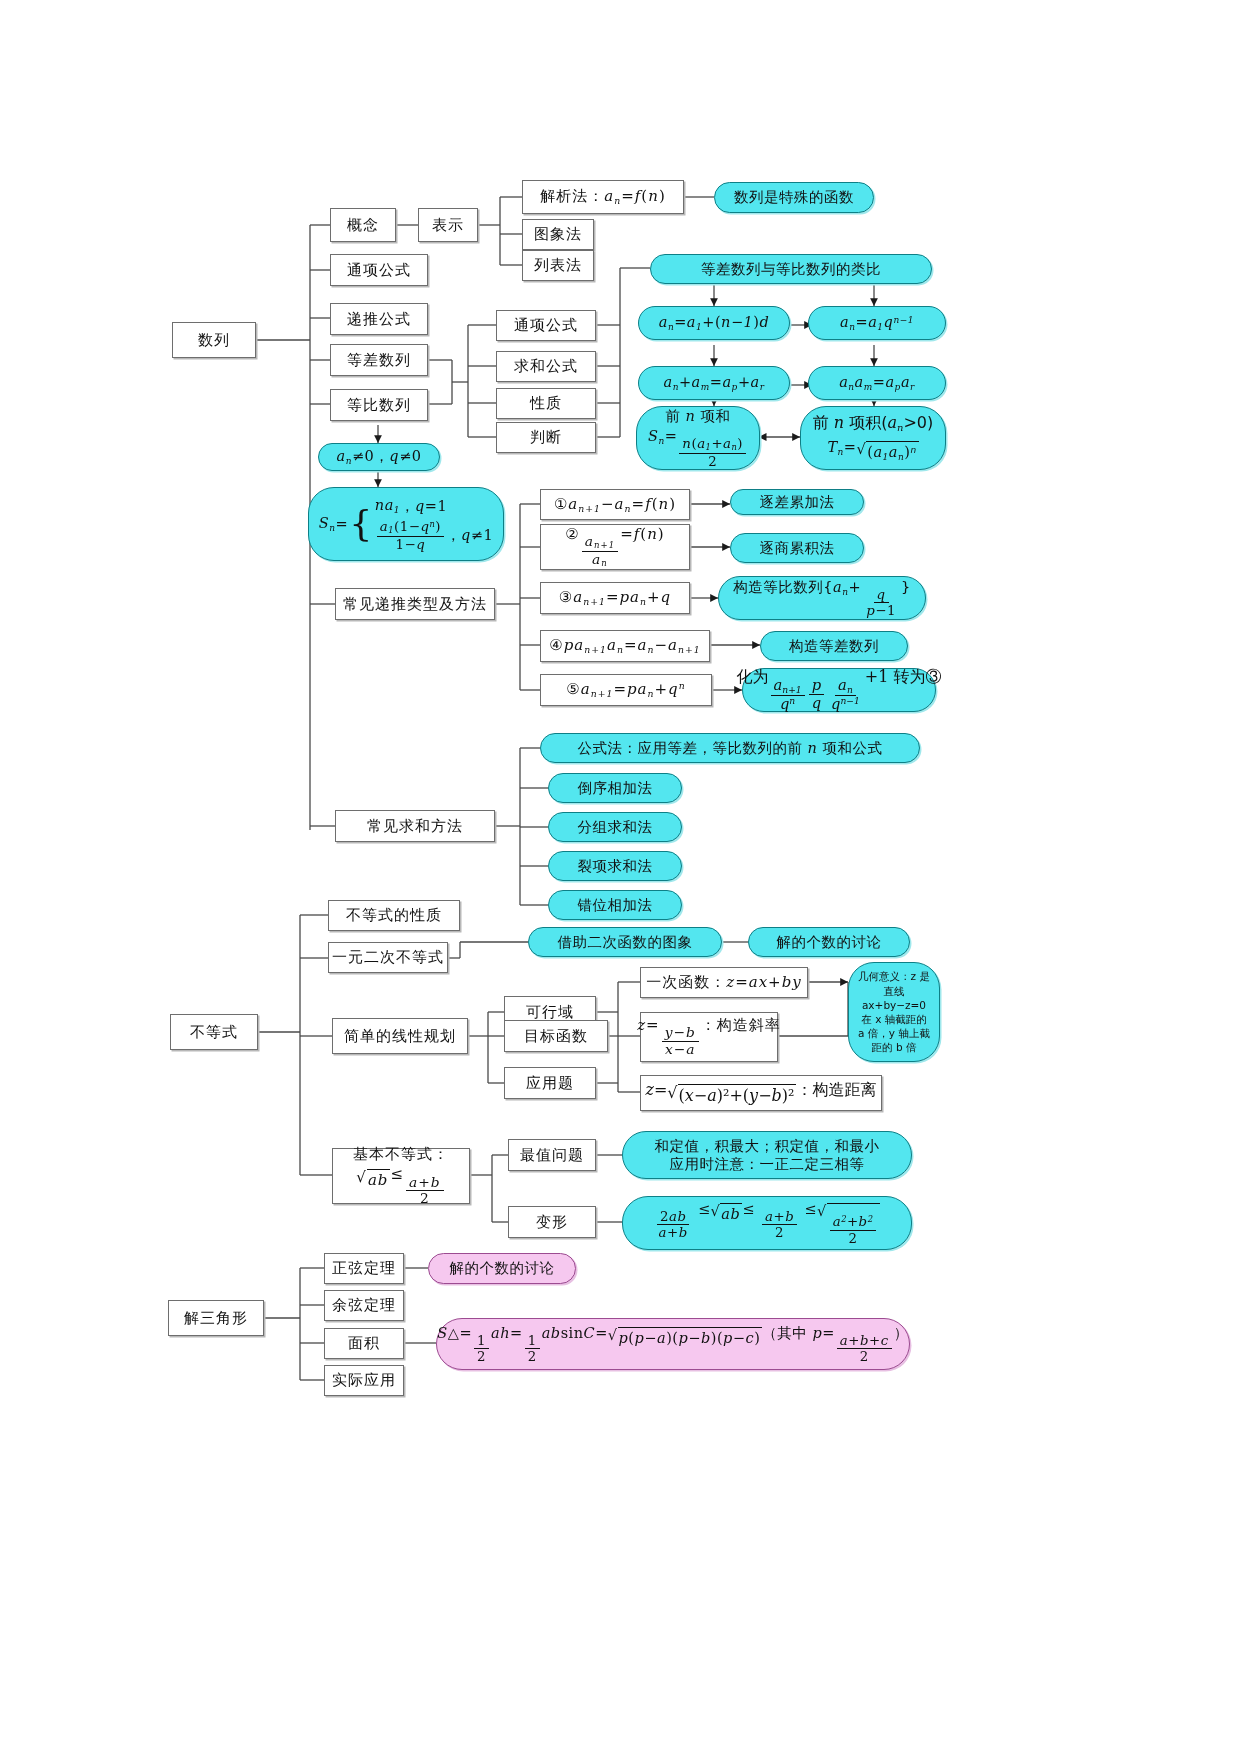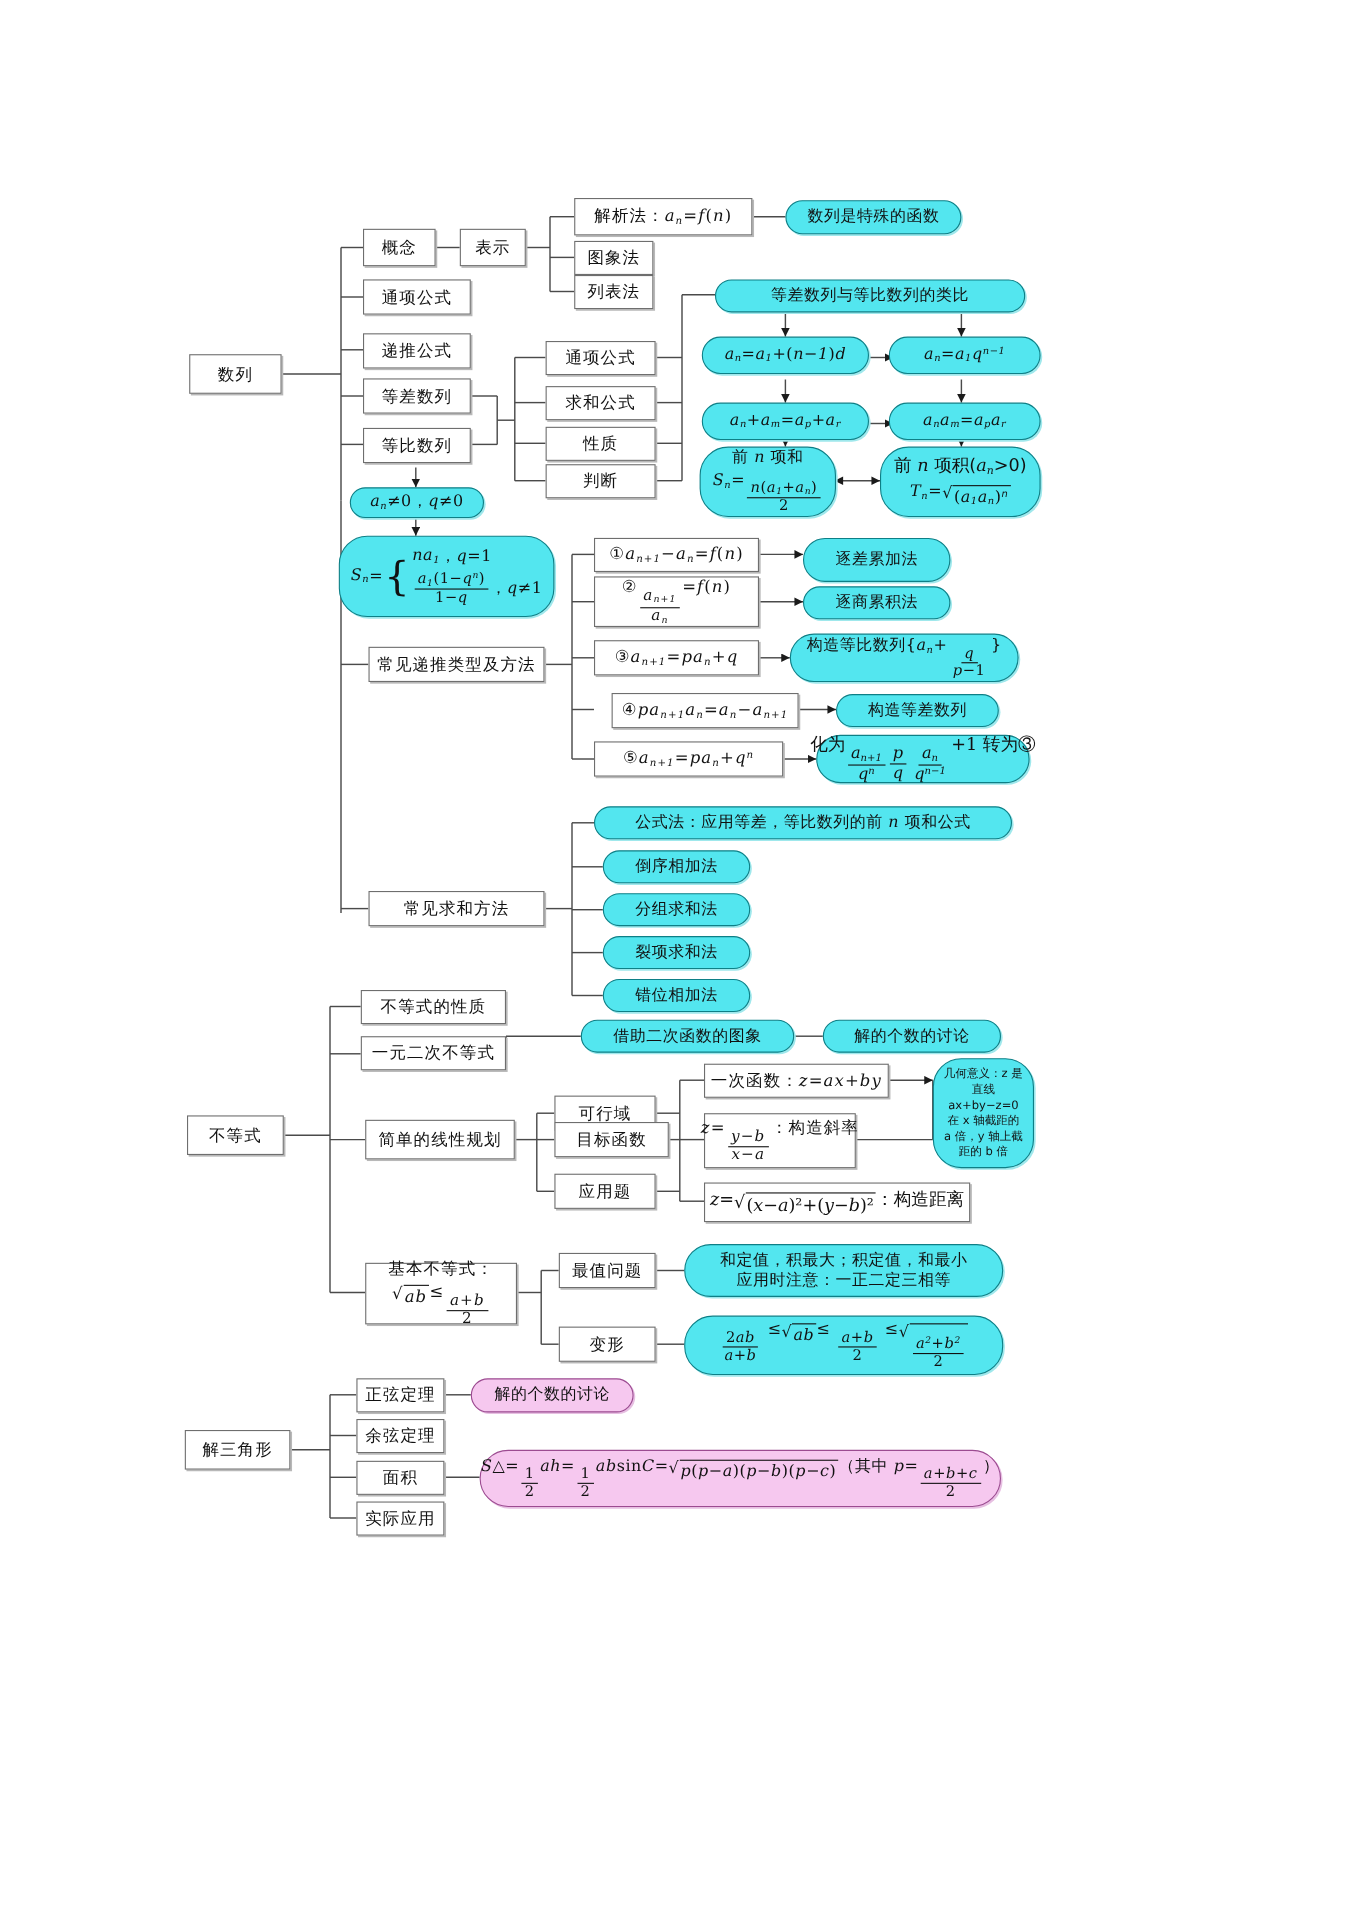--- a/index.html
+++ b/index.html
@@ -315,28 +315,28 @@
   </div>
   <div class="node rect" style="left:540px;top:524px;width:150px;height:46px;">
     <span class="m"><span class="mu">②</span><span class="frac">
           <span class="num">a<sub>n+1</sub></span>
           <span class="den">a<sub>n</sub></span>
         </span><span class="mu">=</span>f<span class="mu">(</span>n<span class="mu">)</span></span>
   </div>
   <div class="node rect" style="left:540px;top:582px;width:150px;height:32px;">
     <span class="m"><span class="mu">③</span>a<sub>n+1</sub><span class="mu">=</span>pa<sub>n</sub><span class="mu">+</span>q</span>
   </div>
-  <div class="node rect" style="left:540px;top:630px;width:170px;height:32px;margin-left:16px;">
+  <div class="node rect" style="left:540px;top:630px;width:170px;height:32px;">
     <span class="m"><span class="mu">④</span>pa<sub>n+1</sub>a<sub>n</sub><span class="mu">=</span>a<sub>n</sub><span class="mu">−</span>a<sub>n+1</sub></span>
   </div>
   <div class="node rect" style="left:540px;top:674px;width:172px;height:32px;">
     <span class="m"><span class="mu">⑤</span>a<sub>n</sub><sub>+1</sub><span class="mu">=</span>pa<sub>n</sub><span class="mu">+</span>q<sup>n</sup></span>
   </div>
 
-  <div class="node cyan" style="left:730px;top:489px;width:134px;height:40px;">逐差累加法</div>
+  <div class="node cyan" style="left:730px;top:489px;width:134px;height:26px;">逐差累加法</div>
   <div class="node cyan" style="left:730px;top:533px;width:134px;height:30px;">逐商累积法</div>
   <div class="node cyan soft" style="left:718px;top:576px;width:208px;height:44px;">
     <span>构造等比数列{<span class="m">a<sub>n</sub></span><span class="mu">+</span><span class="frac">
           <span class="num"><span class="m">q</span></span>
           <span class="den"><span class="m">p</span><span class="mu">−1</span></span>
         </span>}</span>
   </div>
   <div class="node cyan" style="left:760px;top:631px;width:148px;height:30px;">构造等差数列</div>
   <div class="node cyan soft" style="left:742px;top:668px;width:194px;height:44px;">
     <span class="small">化为<span class="frac">
@@ -357,21 +357,21 @@
     <span>公式法：应用等差，等比数列的前 <span class="m">n</span> 项和公式</span>
   </div>
   <div class="node cyan" style="left:548px;top:773px;width:134px;height:30px;">倒序相加法</div>
   <div class="node cyan" style="left:548px;top:812px;width:134px;height:30px;">分组求和法</div>
   <div class="node cyan" style="left:548px;top:851px;width:134px;height:30px;">裂项求和法</div>
   <div class="node cyan" style="left:548px;top:890px;width:134px;height:30px;">错位相加法</div>
 
   <div class="node rect" style="left:170px;top:1014px;width:88px;height:36px;">不等式</div>
 
   <div class="node rect" style="left:328px;top:900px;width:132px;height:31px;">不等式的性质</div>
-  <div class="node rect" style="left:328px;top:942px;width:132px;height:31px;">一元二次不等式</div>
+  <div class="node rect" style="left:328px;top:942px;width:120px;height:31px;font-family:Liberation Serif, serif;">一元二次不等式</div>
   <div class="node rect" style="left:332px;top:1018px;width:136px;height:36px;">简单的线性规划</div>
 
   <div class="node cyan" style="left:528px;top:927px;width:194px;height:30px;">借助二次函数的图象</div>
   <div class="node cyan" style="left:748px;top:927px;width:162px;height:30px;">解的个数的讨论</div>
 
   <div class="node rect" style="left:504px;top:996px;width:92px;height:32px;">可行域</div>
   <div class="node rect" style="left:504px;top:1020px;width:104px;height:32px;">目标函数</div>
   <div class="node rect" style="left:504px;top:1067px;width:92px;height:32px;">应用题</div>
 
   <div class="node rect" style="left:640px;top:967px;width:168px;height:31px;">

